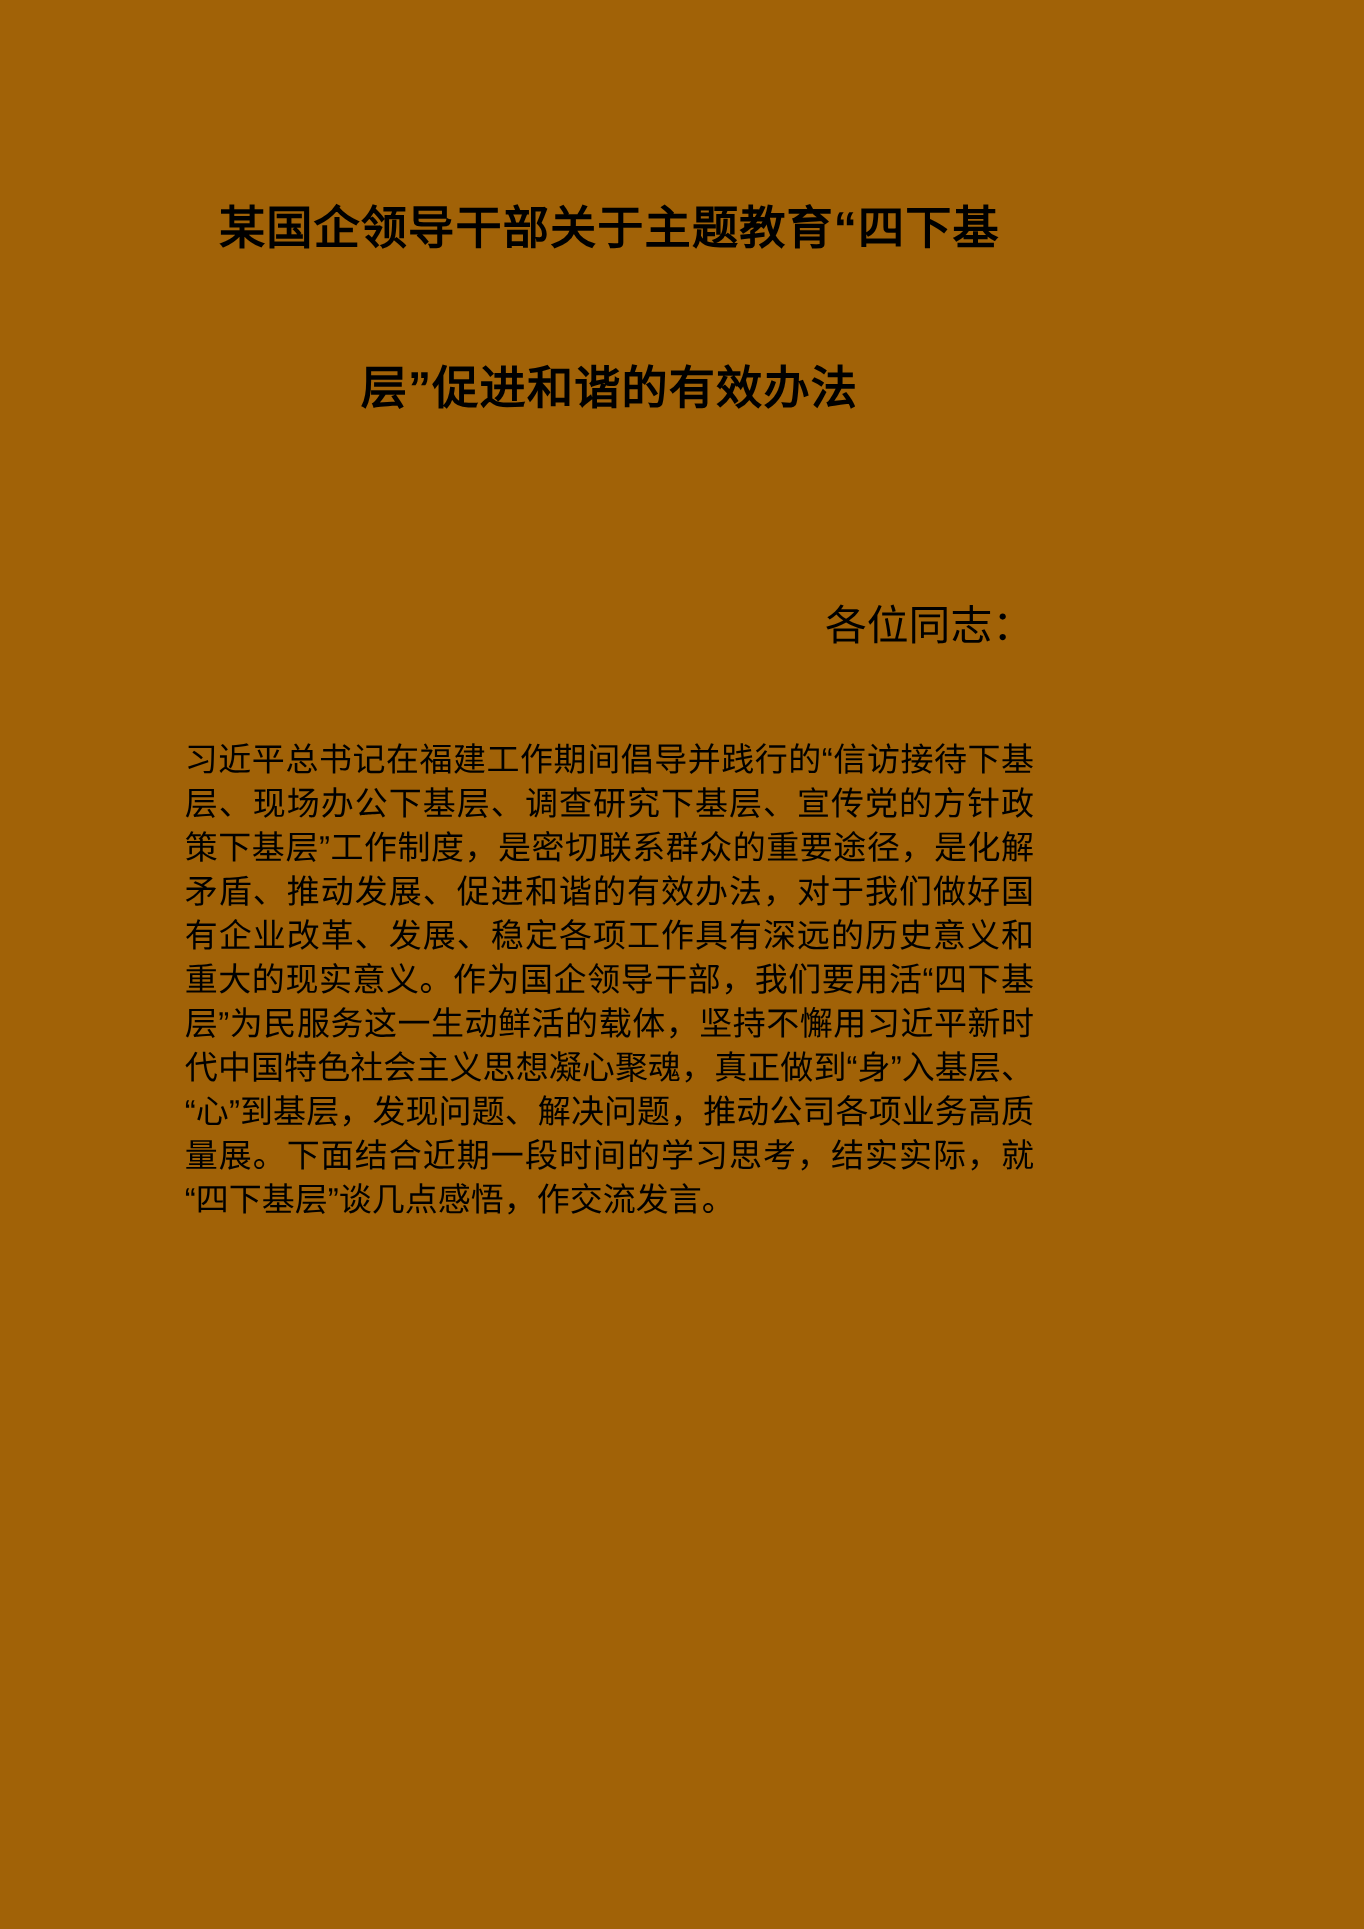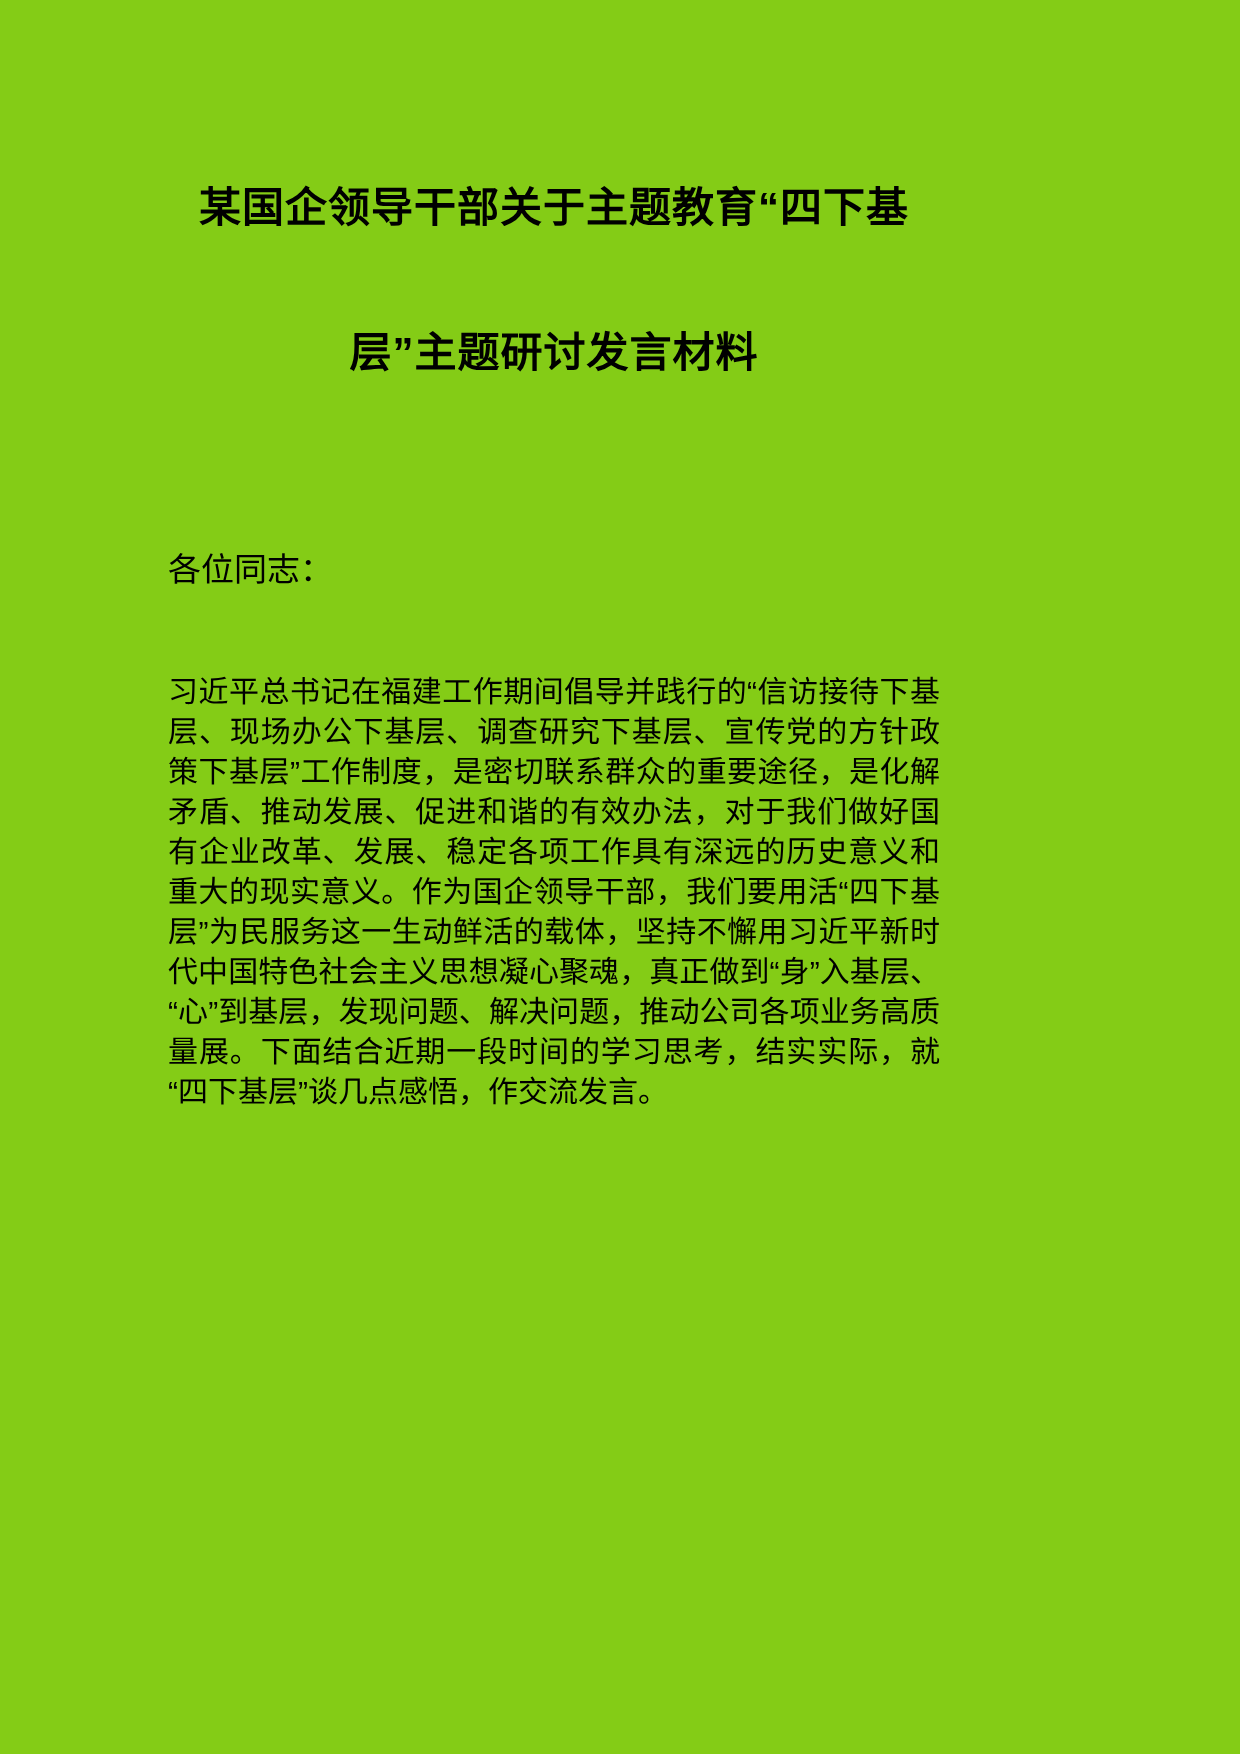--- a/index.html
+++ b/index.html
@@ -8,21 +8,21 @@
   }
   body {
     font-family: "Liberation Sans", "DejaVu Sans", sans-serif;
     color: #000000;
   }
   .page {
     position: relative;
     width: 1240px;
     height: 1754px;
     margin: 0 auto;
-    background: #84cc16;
+    background: #a16207;
     overflow: hidden;
   }
   .content {
     position: absolute;
     left: 168px;
     top: 0;
     width: 772px;
   }
   .doc-title {
     margin-top: 135px;
@@ -32,38 +32,38 @@
     text-align: center;
     letter-spacing: 1px;
     color: #000000;
   }
   .doc-title .title-line {
     display: block;
     white-space: nowrap;
   }
   .salutation {
     margin-top: 114px;
-    font-size: 33px;
+    font-size: 38px;
     line-height: 62px;
-    text-align: left;
+    text-align: right;
     color: #000000;
   }
   .body-para {
     margin-top: 71px;
     font-size: 30px;
     line-height: 40px;
     text-align: justify;
     color: #000000;
   }
 </style>
 </head>
 <body>
 
 <div class="page">
   <div class="content">
     <h1 class="doc-title">
       <span class="title-line">某国企领导干部关于主题教育“四下基</span>
-      <span class="title-line">层”主题研讨发言材料</span>
+      <span class="title-line">层”促进和谐的有效办法</span>
     </h1>
     <p class="salutation">各位同志：</p>
     <p class="body-para">习近平总书记在福建工作期间倡导并践行的“信访接待下基层、现场办公下基层、调查研究下基层、宣传党的方针政策下基层”工作制度，是密切联系群众的重要途径，是化解矛盾、推动发展、促进和谐的有效办法，对于我们做好国有企业改革、发展、稳定各项工作具有深远的历史意义和重大的现实意义。作为国企领导干部，我们要用活“四下基层”为民服务这一生动鲜活的载体，坚持不懈用习近平新时代中国特色社会主义思想凝心聚魂，真正做到“身”入基层、“心”到基层，发现问题、解决问题，推动公司各项业务高质量展。下面结合近期一段时间的学习思考，结实实际，就“四下基层”谈几点感悟，作交流发言。</p>
   </div>
 </div>
 
 </body></html>

